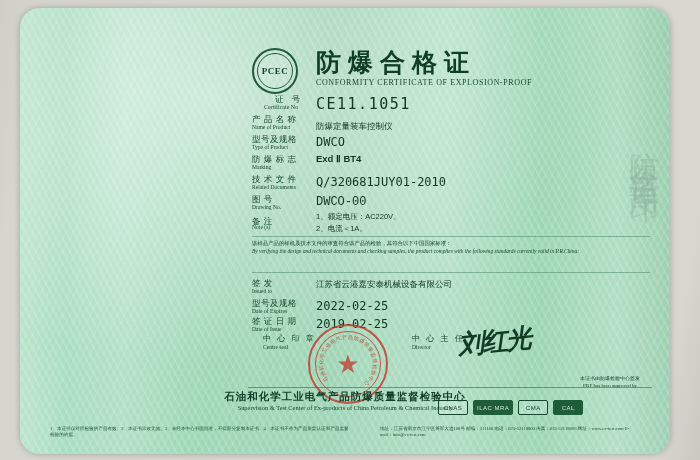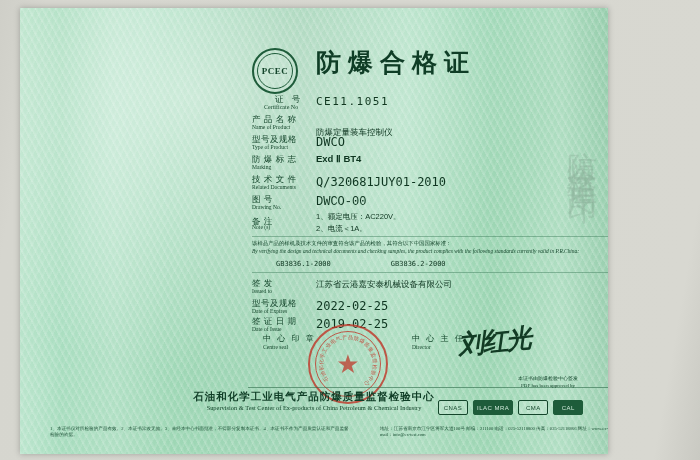--- a/index.html
+++ b/index.html
@@ -7,26 +7,27 @@
     width:700px;height:460px;overflow:hidden;
     background:#d8d8d2;
     font-family:"Liberation Sans", sans-serif;
   }
   .page{
     position:relative;width:700px;height:460px;
     background:linear-gradient(100deg,#cfcfc8 0%,#d6d6cf 6%,#d8d8d1 94%,#c9c9c2 100%);
   }
   
   .cert{
-    position:absolute;left:20px;top:8px;width:588px;height:446px;
+    position:absolute;left:20px;top:8px;width:650px;height:446px;
     background:
       radial-gradient(ellipse at 30% 20%, rgba(255,255,255,.45) 0%, rgba(255,255,255,0) 55%),
       linear-gradient(105deg,#9fd9b6 0%,#a9dec0 18%,#9ed7b5 38%,#a6dcbd 58%,#9bd5b2 78%,#a3d9b9 100%);
     box-shadow:0 0 6px rgba(0,0,0,.25);
     overflow:hidden;
+    border-radius:20px;
   }
   
   .sheen{
     position:absolute;inset:0;
     background:linear-gradient(90deg,
       rgba(255,255,255,.22) 0%, rgba(255,255,255,0) 7%,
       rgba(255,255,255,.14) 16%, rgba(255,255,255,0) 26%,
       rgba(0,0,0,.03) 48%, rgba(255,255,255,.16) 66%,
       rgba(255,255,255,0) 80%, rgba(255,255,255,.18) 92%, rgba(0,0,0,.04) 100%);
     pointer-events:none;
@@ -73,21 +74,21 @@
   }
 
   .certno-label{
     position:absolute;left:255px;top:86px;font-size:8.5px;color:#14452b;letter-spacing:3px;
   }
   .certno-sub{
     position:absolute;left:244px;top:96px;font-size:6px;color:#14452b;
     font-family:"Liberation Serif", serif;
   }
   .certno-val{
-    position:absolute;left:296px;top:87px;font-size:11px;color:#10361f;letter-spacing:1.5px;
+    position:absolute;left:296px;top:87px;font-size:15px;color:#10361f;letter-spacing:1.5px;
     font-family:"DejaVu Sans Mono", monospace;
   }
 
   
   .row{position:absolute;left:232px;width:400px;}
   .lab-cn{position:absolute;left:0;font-size:8.5px;color:#14452b;letter-spacing:.5px;}
   .lab-en{position:absolute;left:0;font-size:5.6px;color:#14452b;font-family:"Liberation Serif", serif;}
   .val{position:absolute;left:64px;font-size:8.5px;color:#0e3520;}
   .val.mono{font-family:"DejaVu Sans Mono", monospace;font-size:12px;}
   .val.bold{font-weight:bold;font-size:9.5px;}
@@ -177,29 +178,30 @@
 
 <div class="page">
   <div class="cert">
     <div class="sheen"></div>
     <div class="guilloche"></div>
 
     <div class="watermark">防爆合格证专用印</div>
 
     <div class="pcec">PCEC</div>
     <div class="title-cn">防爆合格证</div>
+    <div class="title-en">CONFORMITY CERTIFICATE OF EXPLOSION-PROOF</div>
 
     <div class="certno-label">证 号</div>
     <div class="certno-sub">Certificate No</div>
     <div class="certno-val">CE11.1051</div>
 
     <div class="row" style="top:106px;">
       <div class="lab-cn" style="top:0;">产 品 名 称</div>
       <div class="lab-en" style="top:10px;">Name of Product</div>
-      <div class="val" style="top:13px;">防爆定量装车控制仪</div>
+      <div class="val" style="top:7px;">防爆定量装车控制仪</div>
     </div>
 
     <div class="row" style="top:126px;">
       <div class="lab-cn" style="top:0;">型号及规格</div>
       <div class="lab-en" style="top:10px;">Type of Product</div>
       <div class="val mono" style="top:1px;">DWCO</div>
     </div>
 
     <div class="row" style="top:146px;">
       <div class="lab-cn" style="top:0;">防 爆 标 志</div>
@@ -225,24 +227,20 @@
     </div>
 
     <div class="note-list" style="top:203px;">1、额定电压：AC220V。</div>
     <div class="note-list" style="top:215px;">2、电流＜1A。</div>
 
     <div class="rule" style="left:232px;width:398px;top:228px;"></div>
 
     <div class="smallprint" style="top:232px;">该样品产品的样机及技术文件的审查符合该产品的检验，其符合以下中国国家标准：</div>
     <div class="smallprint it" style="top:240px;">By verifying the design and technical documents and checking samples, the product complies with the following standards currently valid in P.R.China:</div>
 
-    <div class="stds" style="top:252px;">
-      <span>GB3836.1-2000</span>
-      <span>GB3836.2-2000</span>
-    </div>
 
     <div class="rule" style="left:232px;width:398px;top:264px;"></div>
 
     <div class="row" style="top:270px;">
       <div class="lab-cn" style="top:0;">签    发</div>
       <div class="lab-en" style="top:10px;">Issued to</div>
       <div class="val" style="top:1px;">江苏省云港嘉安泰机械设备有限公司</div>
     </div>
 
     <div class="row" style="top:290px;">

